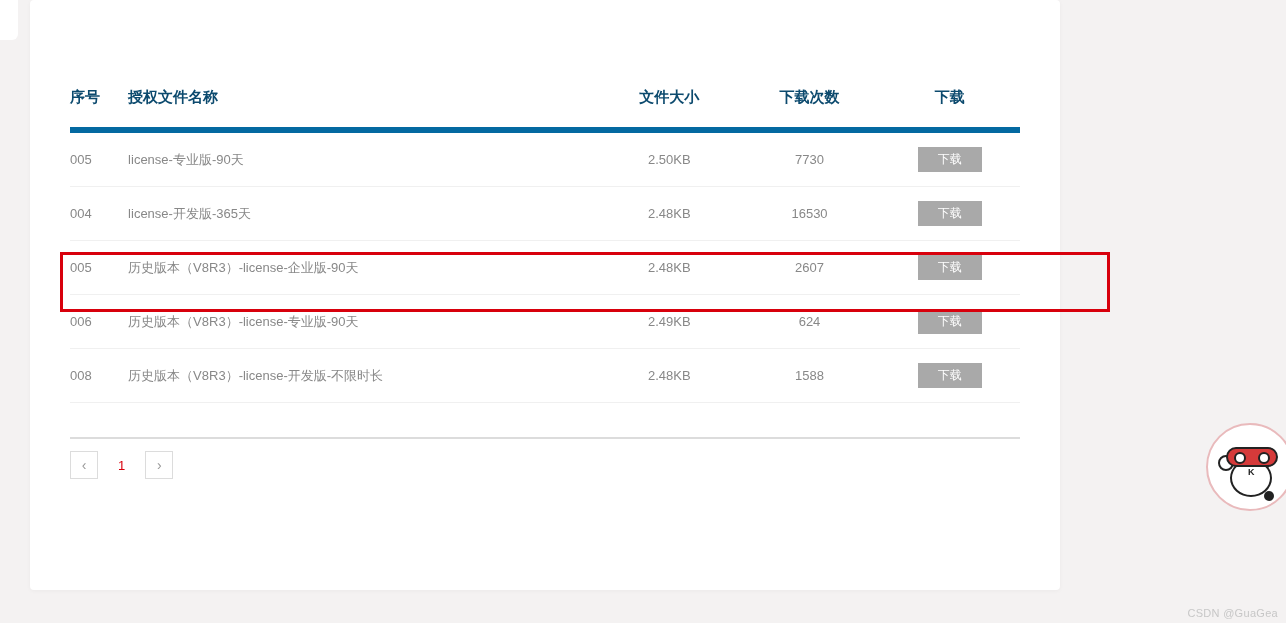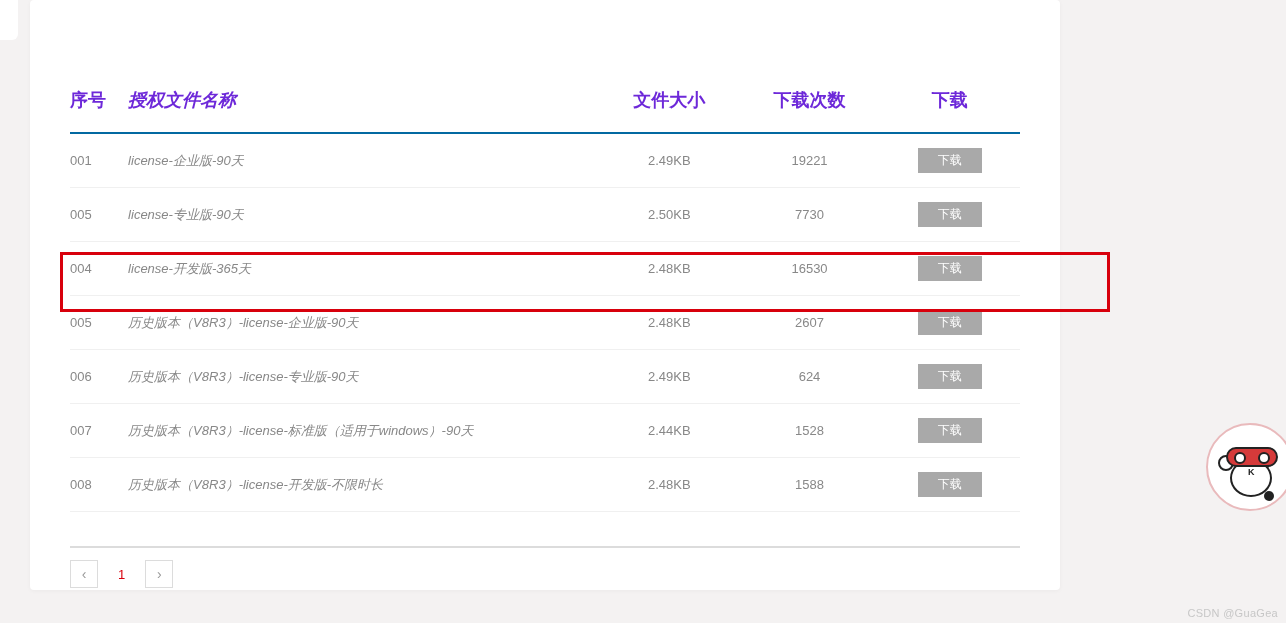--- a/index.html
+++ b/index.html
@@ -27,32 +27,32 @@
       border-radius: 4px;
       box-shadow: 0 1px 4px rgba(0,0,0,0.04);
       padding: 0 40px;
     }
     .tbl {
       width: 100%;
       border-collapse: collapse;
       margin-top: 88px;
     }
     .tbl thead th {
-      font-size: 18px;
+      font-size: 15px;
       font-weight: 600;
-      color: #6d28d9;
+      color: #0c4a6e;
       text-align: left;
       padding-bottom: 20px;
-      border-bottom: 2px solid #0369a1;
+      border-bottom: 6px solid #0369a1;
     }
     .tbl thead th.col-size,
     .tbl thead th.col-count,
     .tbl thead th.col-dl { text-align: center; }
     .col-idx  { width: 58px; }
-    .col-name { width: 470px; font-style: italic; }
+    .col-name { width: 470px; }
     .col-size { width: 140px; }
     .col-count{ width: 140px; }
     .col-dl   { width: 140px; }
     .tbl tbody td {
       font-size: 13px;
       color: #888;
       padding: 14px 0;
       border-bottom: 1px solid #f0f0f0;
       vertical-align: middle;
     }
@@ -187,27 +187,20 @@
       <tr>
         <th class="col-idx">序号</th>
         <th class="col-name">授权文件名称</th>
         <th class="col-size">文件大小</th>
         <th class="col-count">下载次数</th>
         <th class="col-dl">下载</th>
       </tr>
     </thead>
     <tbody id="tbody">
         <tr>
-          <td class="col-idx">001</td>
-          <td class="col-name">license-企业版-90天</td>
-          <td class="col-size">2.49KB</td>
-          <td class="col-count">19221</td>
-          <td class="col-dl"><button class="dl-btn">下载</button></td>
-        </tr>
-        <tr>
           <td class="col-idx">005</td>
           <td class="col-name">license-专业版-90天</td>
           <td class="col-size">2.50KB</td>
           <td class="col-count">7730</td>
           <td class="col-dl"><button class="dl-btn">下载</button></td>
         </tr>
         <tr>
           <td class="col-idx">004</td>
           <td class="col-name">license-开发版-365天</td>
           <td class="col-size">2.48KB</td>
@@ -219,27 +212,20 @@
           <td class="col-name">历史版本（V8R3）-license-企业版-90天</td>
           <td class="col-size">2.48KB</td>
           <td class="col-count">2607</td>
           <td class="col-dl"><button class="dl-btn">下载</button></td>
         </tr>
         <tr>
           <td class="col-idx">006</td>
           <td class="col-name">历史版本（V8R3）-license-专业版-90天</td>
           <td class="col-size">2.49KB</td>
           <td class="col-count">624</td>
-          <td class="col-dl"><button class="dl-btn">下载</button></td>
-        </tr>
-        <tr>
-          <td class="col-idx">007</td>
-          <td class="col-name">历史版本（V8R3）-license-标准版（适用于windows）-90天</td>
-          <td class="col-size">2.44KB</td>
-          <td class="col-count">1528</td>
           <td class="col-dl"><button class="dl-btn">下载</button></td>
         </tr>
         <tr>
           <td class="col-idx">008</td>
           <td class="col-name">历史版本（V8R3）-license-开发版-不限时长</td>
           <td class="col-size">2.48KB</td>
           <td class="col-count">1588</td>
           <td class="col-dl"><button class="dl-btn">下载</button></td>
         </tr>
       </tbody>

